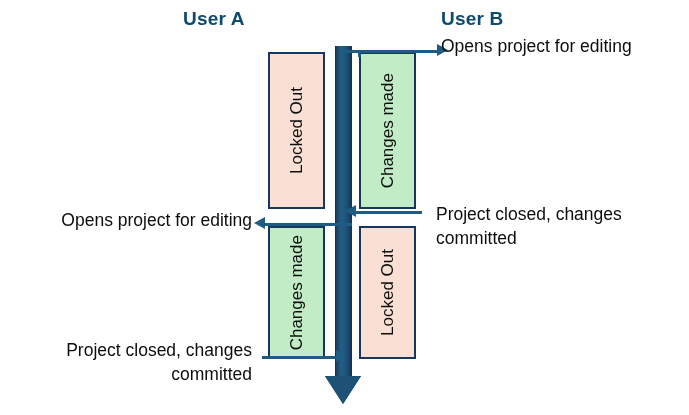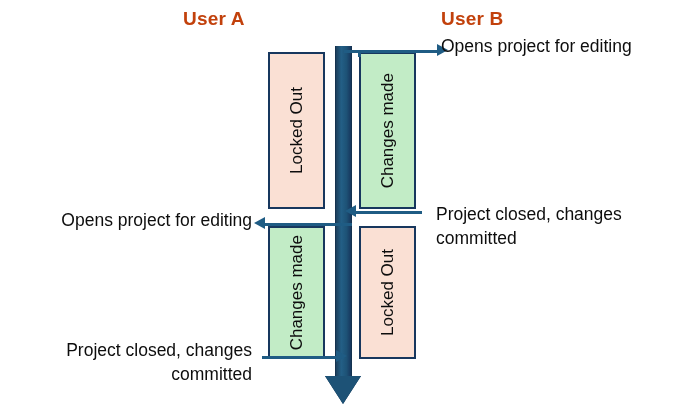--- a/index.html
+++ b/index.html
@@ -16,21 +16,21 @@
     position: relative;
     width: 689px;
     height: 415px;
     background: #ffffff;
     overflow: hidden;
   }
   .hdr {
     position: absolute;
     font-weight: bold;
     font-size: 19px;
-    color: #c2410c;
+    color: #0c4a6e;
     letter-spacing: 0.2px;
     white-space: nowrap;
   }
   #hdr-user-a { left: 183px; top: 8px; }
   #hdr-user-b { left: 441px; top: 8px; text-align: center; }
 
   .note {
     position: absolute;
     font-size: 17.5px;
     line-height: 24px;

